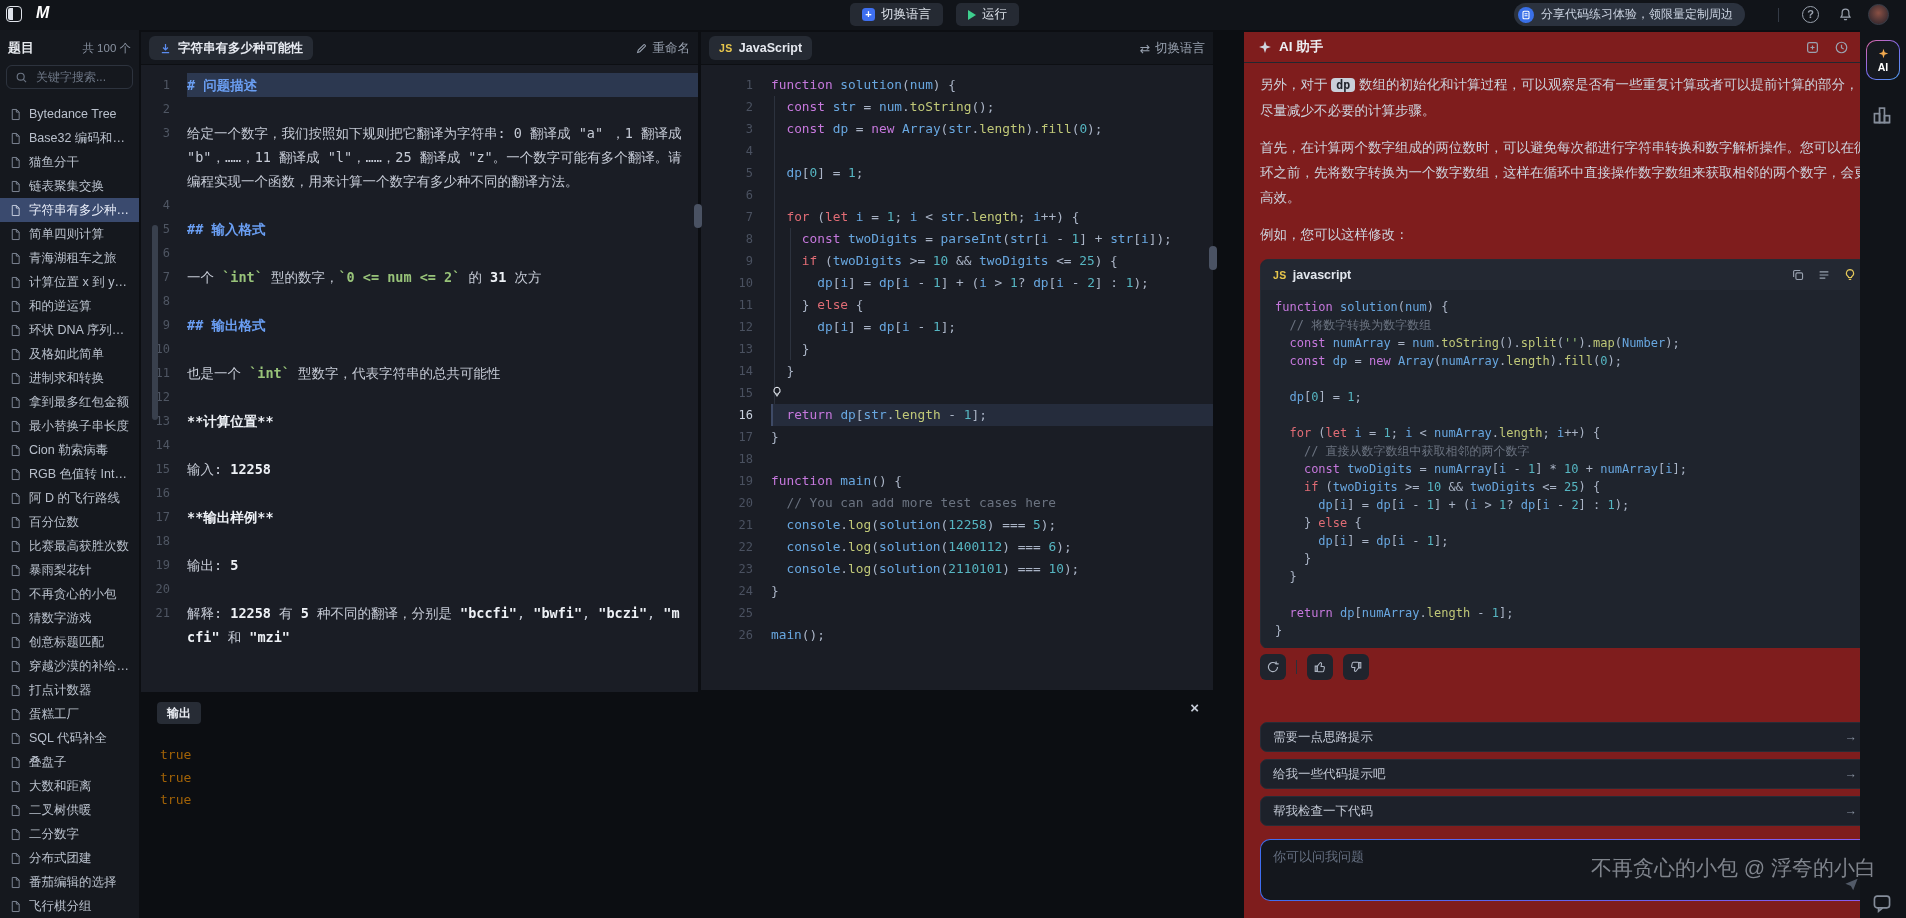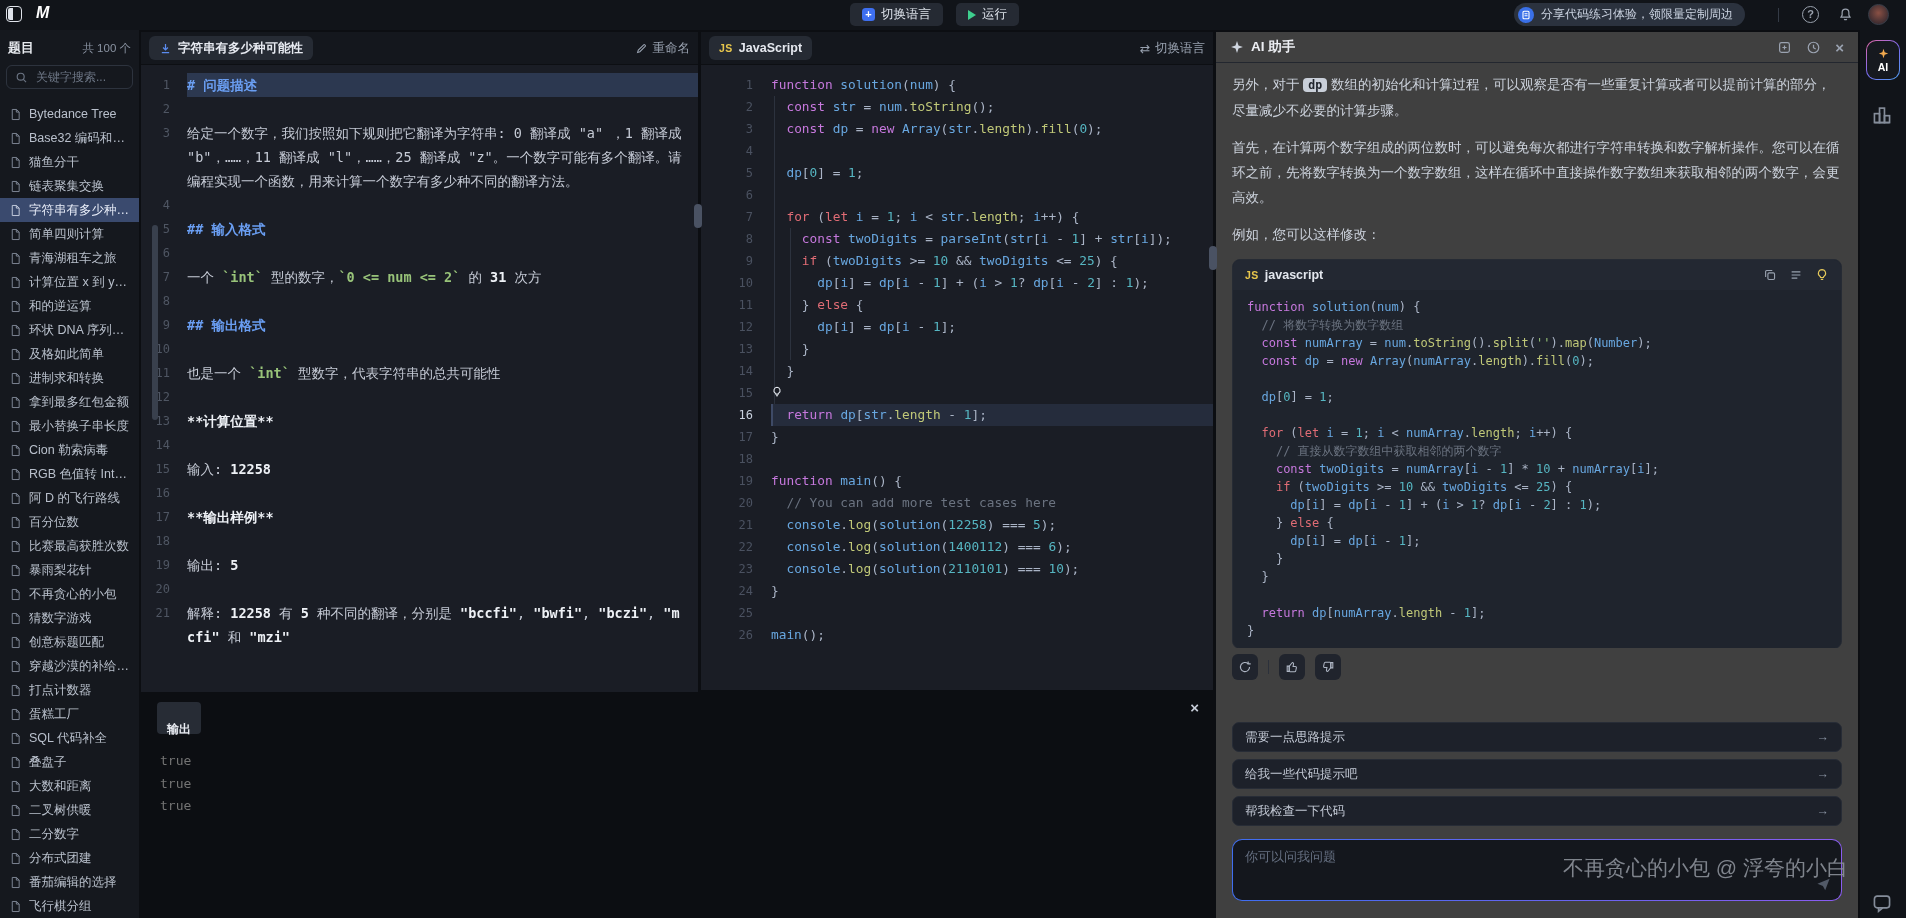--- a/index.html
+++ b/index.html
@@ -87,27 +87,27 @@
   .c-str{color:#98c379;}
   .c-kw{color:#c678dd;margin-top:16px;}
   .c-flow{color:#e06c75;}
   .c-num{color:#56b6c2;}
   .c-prop{color:#c0c878;}
   .c-id{color:#68a7e0;}
   .c-pun{color:#aab4c6;}
 
   
   .out-panel{left:141px;top:694px;width:1072px;height:224px;background:#0c0e12;}
-  .out-tab{position:absolute;left:16px;top:8px;height:22px;padding:16px 10px;background:#272c35;border-radius:4px;
+  .out-tab{position:absolute;left:16px;top:8px;height:22px;padding:0 10px;background:#272c35;border-radius:4px;
            color:#e8ebf1;font-weight:bold;font-size:12px;line-height:22px;cursor:pointer;}
   .out-close{position:absolute;right:14px;top:5px;color:#c7cdd8;font-size:15px;font-weight:bold;cursor:pointer;}
-  .out-lines{position:absolute;left:19px;top:56px;font-family:"DejaVu Sans Mono",monospace;font-size:13px;color:#737373;line-height:22.5px;}
+  .out-lines{position:absolute;left:19px;top:50px;font-family:"DejaVu Sans Mono",monospace;font-size:13px;color:#a16207;line-height:22.5px;}
 
   
-  .ai-panel{left:1216px;top:32px;width:642px;height:886px;background:#404040;}
+  .ai-panel{left:1244px;top:32px;width:642px;height:886px;background:#7f1d1d;}
   .ai-head{height:31px;display:flex;align-items:center;padding:0 14px;gap:7px;border-bottom:1px solid #23272f;}
   .ai-title{font-size:13.5px;font-weight:bold;color:#eceef3;}
   .ai-head-icons{margin-left:auto;display:flex;align-items:center;gap:14px;color:#9aa2b0;}
   .ai-head-icons .x{font-size:15px;font-weight:bold;line-height:1;cursor:pointer;}
   .ai-head-icons>*{cursor:pointer;}
   .ai-chat{position:absolute;top:31px;left:0;right:0;height:585px;overflow:hidden;padding:9px 16px 0;}
   .ai-p{font-size:13.5px;line-height:25px;color:#ccd2dc;margin:0 0 12px;}
   .kbd{background:#c9cfd9;color:#20242c;border-radius:4px;padding:0 5px;font-family:"DejaVu Sans Mono",monospace;font-size:11.5px;font-weight:bold;}
   .ai-codeblock{border-radius:8px;background:#1f242d;border:1px solid #262b34;overflow:hidden;margin-top:2px;}
   .cb-head{height:30px;display:flex;align-items:center;gap:6px;padding:0 12px;background:#232832;}

